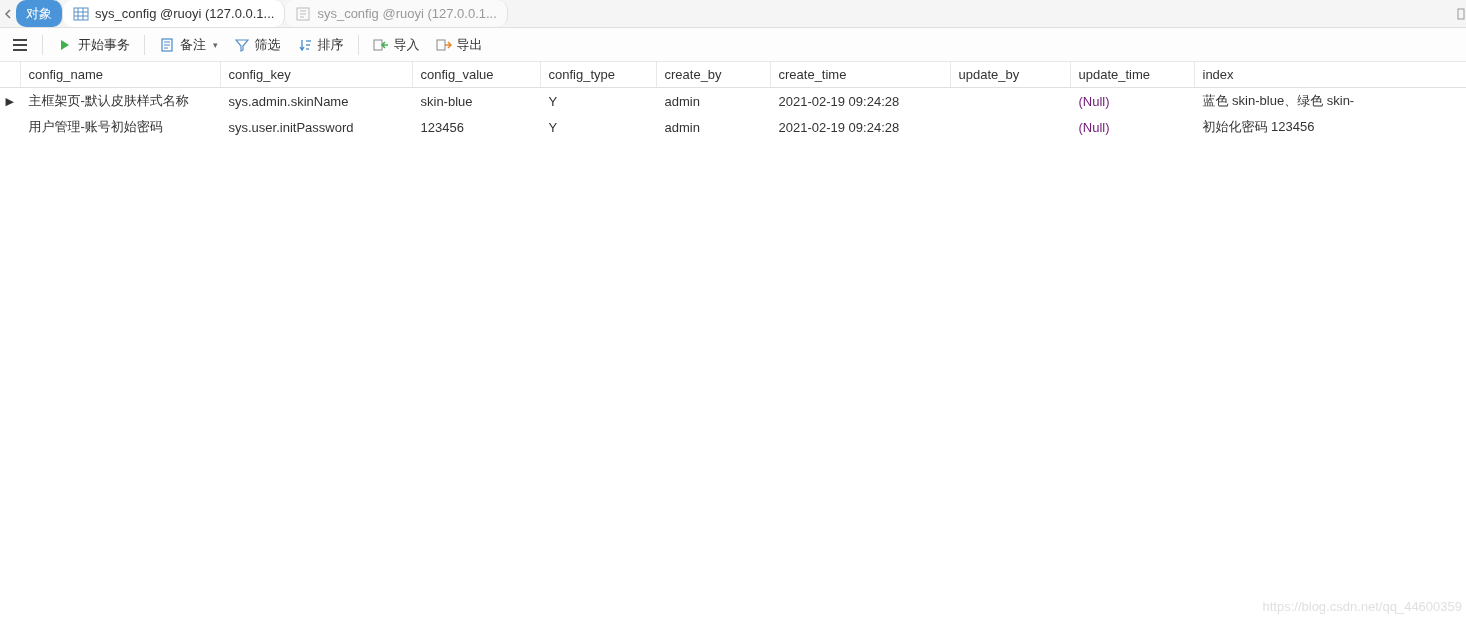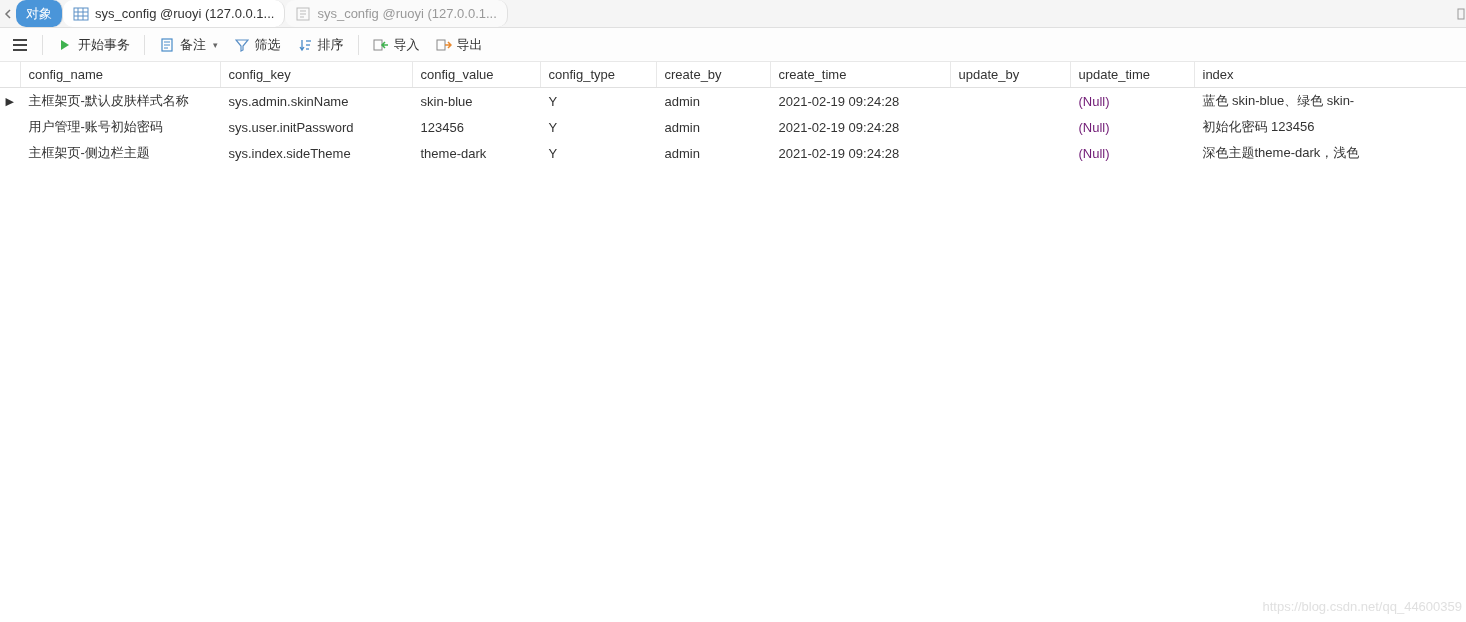--- a/index.html
+++ b/index.html
@@ -324,28 +324,16 @@
           <td>用户管理-账号初始密码</td>
           <td>sys.user.initPassword</td>
           <td>123456</td>
           <td>Y</td>
           <td>admin</td>
           <td>2021-02-19 09:24:28</td>
           <td></td>
           <td class="null-val">(Null)</td>
           <td>初始化密码 123456</td>
         </tr>
-        <tr>
-          <td class="row-marker"></td>
-          <td>主框架页-侧边栏主题</td>
-          <td>sys.index.sideTheme</td>
-          <td>theme-dark</td>
-          <td>Y</td>
-          <td>admin</td>
-          <td>2021-02-19 09:24:28</td>
-          <td></td>
-          <td class="null-val">(Null)</td>
-          <td>深色主题theme-dark，浅色</td>
-        </tr>
       </tbody>
   </table>
   <div class="watermark">https://blog.csdn.net/qq_44600359</div>
 </div>
 
 </body></html>

